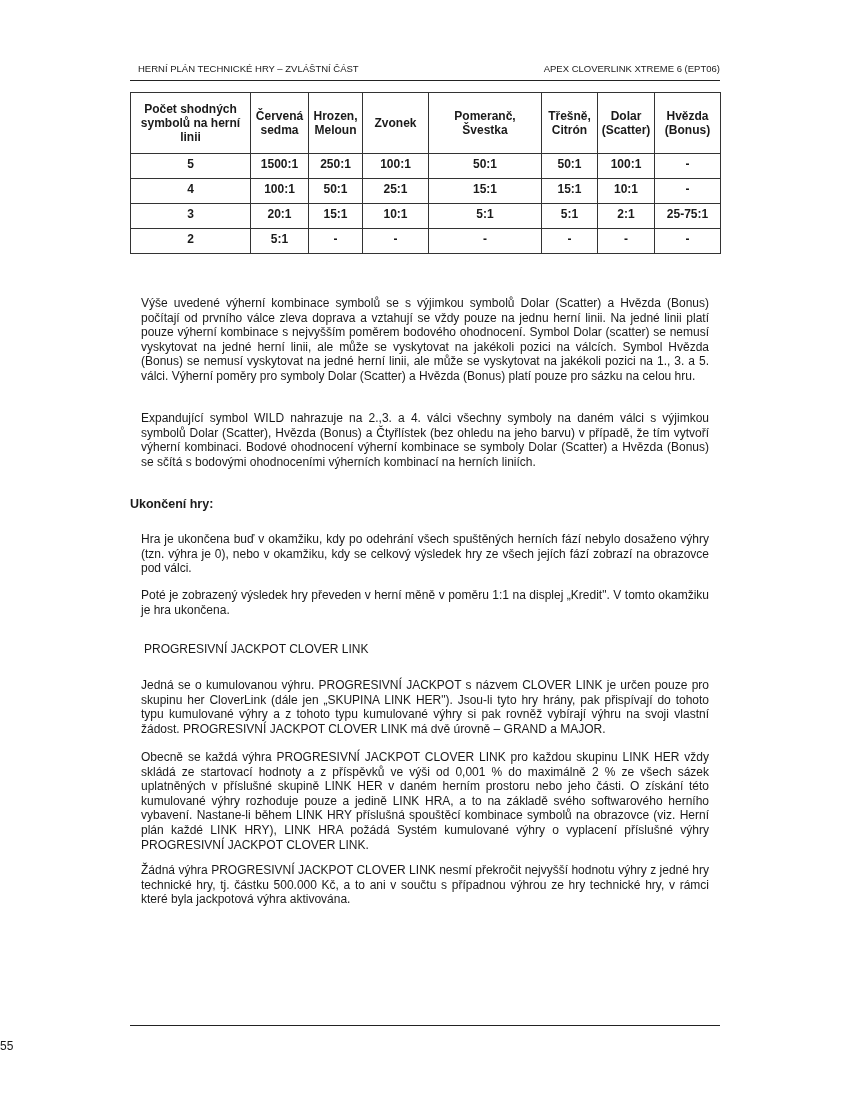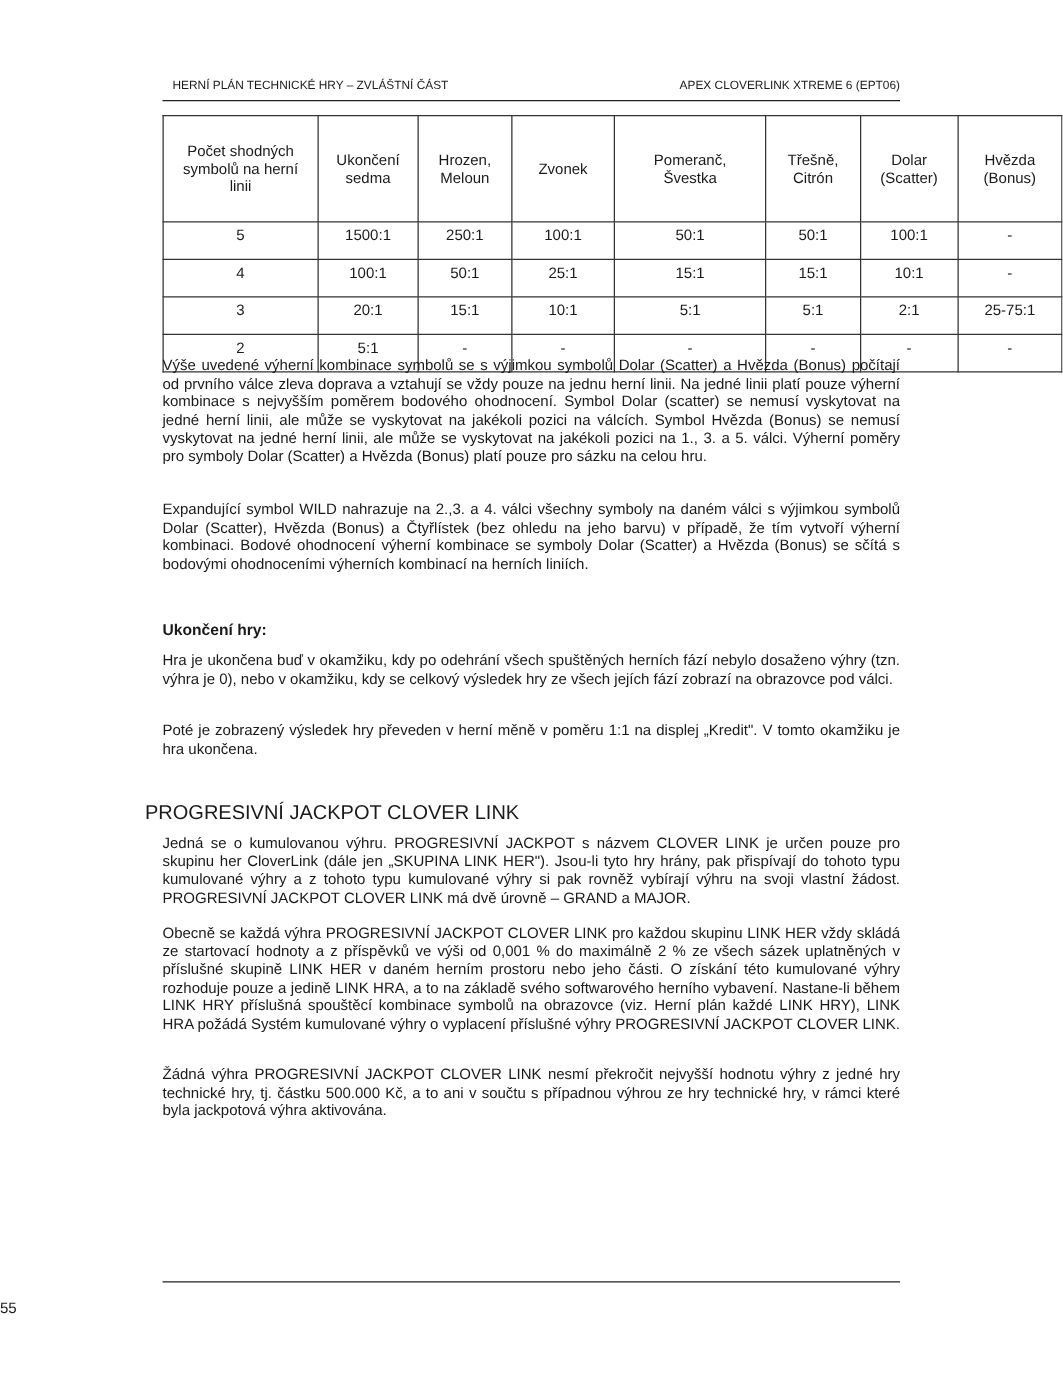--- a/index.html
+++ b/index.html
@@ -3,28 +3,28 @@
 <meta charset="utf-8">
 <style>
   html, body { margin: 0; padding: 0; background: #ffffff; }
   body { width: 850px; height: 1100px; position: relative; font-family: "Liberation Sans", sans-serif; color: #1a1a1a; }
   .header { position: absolute; left: 130px; top: 63px; width: 590px; height: 14px; font-size: 9.5px; letter-spacing: 0; }
   .header .left { position: absolute; left: 8px; top: 0; text-align: center; }
   .header .right { position: absolute; right: 0; top: 0; }
   .header-rule { position: absolute; left: 130px; top: 80px; width: 590px; height: 0; border-top: 1.2px solid #222; }
 
   table.paytable { position: absolute; left: 130px; top: 92px; border-collapse: collapse; font-size: 12px; }
-  table.paytable th, table.paytable td { border: 1px solid #333; text-align: center; padding: 12px; font-weight: normal; }
+  table.paytable th, table.paytable td { border: 1px solid #333; text-align: center; padding: 0; font-weight: bold; }
   table.paytable th { height: 60px; vertical-align: middle; line-height: 14px; }
   table.paytable td { height: 25px; vertical-align: top; padding-top: 3px; box-sizing: border-box; }
 
   .body-text { position: absolute; left: 130px; width: 590px; font-size: 12px; line-height: 14.6px; text-align: justify; }
-  .body-text p { margin: 0; }
+  .body-text p { margin: 11px; }
   .heading-bold { position: absolute; left: 130px; font-size: 12.5px; font-weight: bold; text-align: center; }
-  .heading-plain { position: absolute; left: 116px; font-size: 16px; }
+  .heading-plain { position: absolute; left: 144px; font-size: 12px; }
 
   .footer-rule { position: absolute; left: 130px; top: 1025px; width: 590px; border-top: 1.2px solid #222; }
   .page-number { position: absolute; left: 0; width: 850px; top: 1039px; font-size: 12px; }
 </style>
 </head>
 <body>
 
 <div class="header">
   <span class="left">HERNÍ PLÁN TECHNICKÉ HRY – ZVLÁŠTNÍ ČÁST</span>
   <span class="right">APEX CLOVERLINK XTREME 6 (EPT06)</span>
@@ -33,21 +33,21 @@
 
 <table class="paytable">
   <thead>
     <tr>
       <th style="width:119px">
         <span>Počet shodných</span><br>
         <span>symbolů na herní</span><br>
         <span>linii</span>
       </th>
       <th style="width:57px">
-        <span>Ukončení</span><br>
+        <span>Červená</span><br>
         <span>sedma</span>
       </th>
       <th style="width:53px">
         <span>Hrozen,</span><br>
         <span>Meloun</span>
       </th>
       <th style="width:65px">
         <span>Zvonek</span>
       </th>
       <th style="width:112px">

